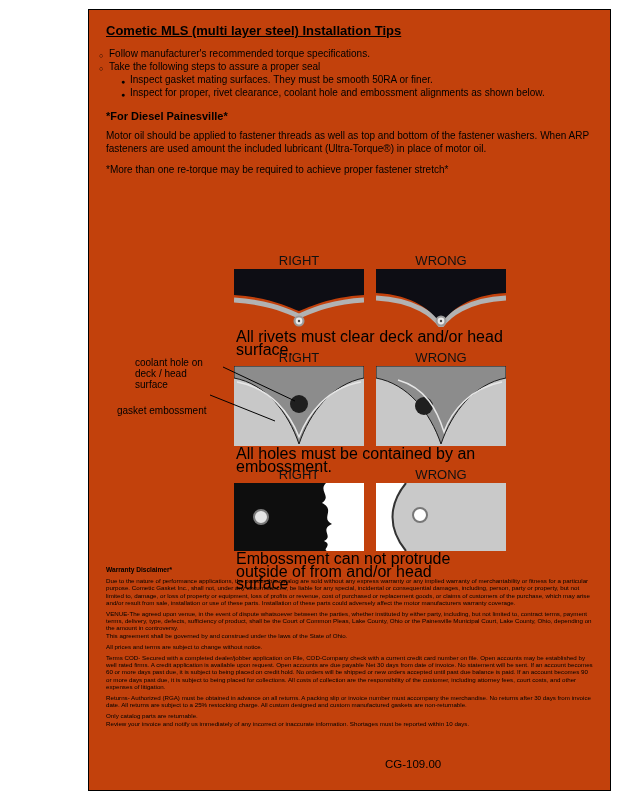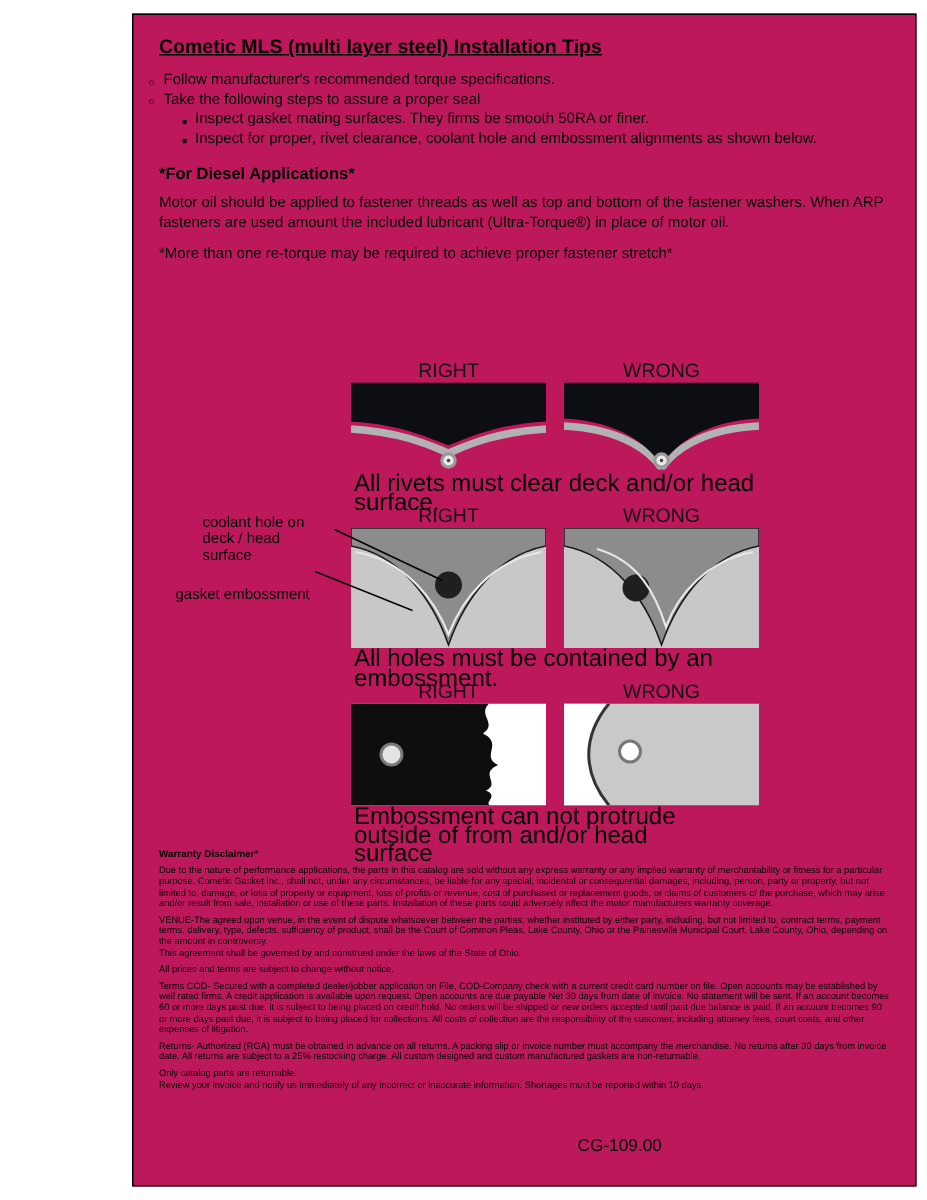--- a/index.html
+++ b/index.html
@@ -3,35 +3,35 @@
 <meta charset="utf-8">
 <style>
   * { margin:0; padding:0; box-sizing:border-box; }
   html,body { background:#fff; }
   body {
     width:618px; height:800px; position:relative; overflow:hidden;
     font-family:"Liberation Sans", sans-serif; color:#000;
   }
   .frame {
     position:absolute; left:88px; top:9px; width:523px; height:782px;
-    border:1px solid #000; background:#be185d;
+    border:1px solid #000; background:#c2410c;
   }
   
   .intro { position:absolute; left:17px; top:13px; width:484px; }
   .title { font-size:13px; font-weight:bold; text-decoration:underline; margin-bottom:9px; }
   ul.tips { list-style:none; font-size:10px; line-height:13px; margin-left:-7px; }
   ul.tips li { position:relative; padding-left:10px; }
   ul.tips li.l1::before { content:"○"; position:absolute; left:0; top:2px; font-size:7px; }
   ul.tips li.l2 { margin-left:21px; }
   ul.tips li.l2::before { content:"●"; position:absolute; left:1px; top:2px; font-size:7px; }
   .diesel-heading { font-size:11px; font-weight:bold; margin:11px 0 8px 0; }
   .para { font-size:10px; line-height:12.5px; margin-bottom:9px; }
   .para.last { margin-bottom:12px; }
   
-  .diagrams { position:absolute; left:0; top:229px; width:523px; height:330px; }
+  .diagrams { position:absolute; left:0; top:243px; width:523px; height:330px; }
   .dg-header { position:absolute; width:130px; text-align:center; font-size:13px; color:#111; }
   .dg-img { position:absolute; width:130px; display:block; }
   .dg-caption { position:absolute; font-size:16px; line-height:12.5px; color:#000; }
   .callout { position:absolute; font-size:10px; line-height:11px; }
   .callout-lines { position:absolute; left:0; top:0; pointer-events:none; }
   
   .warranty { position:absolute; left:17px; top:556px; width:489px; font-size:6.2px; line-height:7.2px; }
   .warranty-heading { font-weight:bold; font-size:6.6px; margin-bottom:4px; }
   .warranty p { margin-bottom:4px; }
   .warranty p.tight { margin-bottom:0; }
@@ -41,24 +41,24 @@
 </head>
 <body>
 
 <div class="frame">
 
   <div class="intro">
     <div class="title">Cometic MLS (multi layer steel) Installation Tips</div>
     <ul class="tips">
       <li class="l1">Follow manufacturer's recommended torque specifications.</li>
       <li class="l1">Take the following steps to assure a proper seal</li>
-      <li class="l2">Inspect gasket mating surfaces.  They firms be smooth 50RA or finer.</li>
+      <li class="l2">Inspect gasket mating surfaces.  They must be smooth 50RA or finer.</li>
       <li class="l2">Inspect for proper, rivet clearance, coolant hole and embossment alignments as shown below.</li>
     </ul>
-    <div class="diesel-heading">*For Diesel Applications*</div>
+    <div class="diesel-heading">*For Diesel Painesville*</div>
     <p class="para">Motor oil should be applied to fastener threads as well as top and bottom of the fastener washers. When ARP fasteners are used amount the included lubricant (Ultra-Torque®) in place of motor oil.</p>
     <p class="para last">*More than one re-torque may be required to achieve proper fastener stretch*</p>
   </div>
 
   <div class="diagrams">
 
     <div class="dg-header" style="left:145px; top:0;">RIGHT</div>
     <div class="dg-header" style="left:287px; top:0;">WRONG</div>
 
     <svg class="dg-img" style="left:145px; top:16px;" width="130" height="58" viewBox="0 0 130 58">

